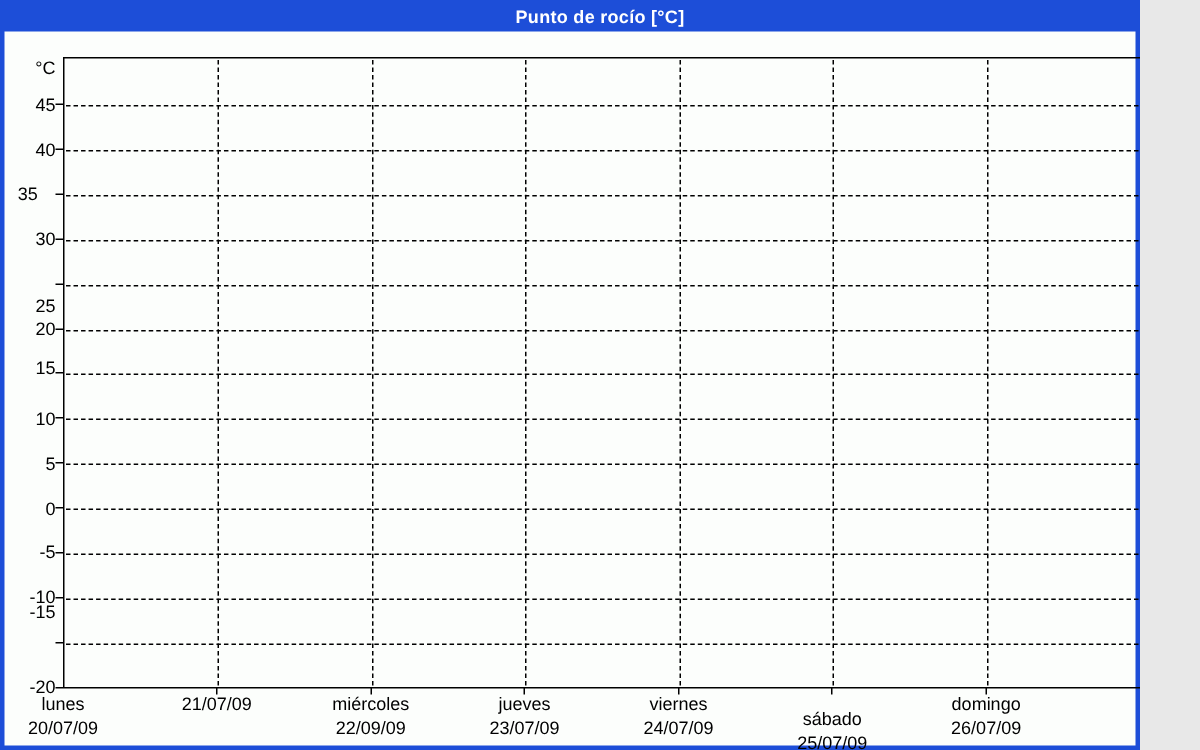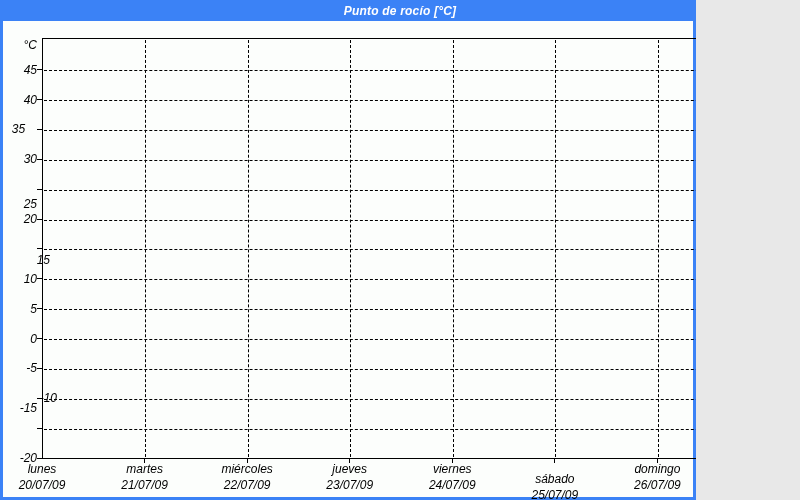--- a/index.html
+++ b/index.html
@@ -1,20 +1,19 @@
 <!DOCTYPE html>
 <html><head>
 <meta charset="utf-8">
 <style>
   html,body{margin:0;padding:0;background:#e8e8e8;}
   .screen{
-    position:relative;width:696px;height:500px;
-    background:#3b82f6;overflow:hidden;
+    position:relative;width:760px;height:500px;
+    background:#1d4ed8;overflow:hidden;
     font-family:"Liberation Sans","DejaVu Sans",sans-serif;
-    font-style:italic;
   }
   .titlebar{
     position:absolute;left:0;top:0;width:800px;height:21px;
     display:flex;align-items:center;justify-content:center;
   }
   .titlebar span{
     color:#ffffff;font-size:12px;font-weight:bold;letter-spacing:0.2px;
   }
   .content{
     position:absolute;left:3px;top:21px;right:3px;bottom:3px;
@@ -81,48 +80,47 @@
         <div class="ylab" style="top: 91.5363px;">40</div>
         <div class="tick" style="left: 37px; top: 128.908px; width: 5px; height: 1px;"></div>
         <div class="ylab" style="top: 121.408px; text-align: center;">35</div>
         <div class="tick" style="left: 37px; top: 158.78px; width: 5px; height: 1px;"></div>
         <div class="ylab" style="top: 151.28px;">30</div>
         <div class="tick" style="left: 37px; top: 188.652px; width: 5px; height: 1px;"></div>
         <div class="ylab" style="top: 196px;">25</div>
         <div class="tick" style="left: 37px; top: 218.524px; width: 5px; height: 1px;"></div>
         <div class="ylab" style="top: 211.024px;">20</div>
         <div class="tick" style="left: 37px; top: 248.396px; width: 5px; height: 1px;"></div>
-        <div class="ylab" style="top: 252px; margin-left: 13px;">15</div>
+        <div class="ylab" style="top: 237px;">15</div>
         <div class="tick" style="left: 37px; top: 278.268px; width: 5px; height: 1px;"></div>
         <div class="ylab" style="top: 270.768px;">10</div>
         <div class="tick" style="left: 37px; top: 308.14px; width: 5px; height: 1px;"></div>
         <div class="ylab" style="top: 300.64px;">5</div>
         <div class="tick" style="left: 37px; top: 338.012px; width: 5px; height: 1px;"></div>
         <div class="ylab" style="top: 330.512px;">0</div>
         <div class="tick" style="left: 37px; top: 367.884px; width: 5px; height: 1px;"></div>
         <div class="ylab" style="top: 360.384px;">-5</div>
         <div class="tick" style="left: 37px; top: 397.756px; width: 5px; height: 1px;"></div>
-        <div class="ylab" style="top: 390.256px; padding-left: 20px;">-10</div>
+        <div class="ylab" style="top: 390.256px;">-10</div>
         <div class="tick" style="left: 37px; top: 427.628px; width: 5px; height: 1px;"></div>
         <div class="ylab" style="top: 400px;">-15</div>
         <div class="tick" style="left: 37px; top: 457.5px; width: 5px; height: 1px;"></div>
         <div class="ylab" style="top: 450px;">-20</div>
         <div class="xlab" style="left: -13px;">
           <span class="day">lunes</span>
           <span class="date">20/07/09</span>
         </div>
         <div class="tick" style="left: 144.071px; top: 458px; width: 1px; height: 5px;"></div>
         <div class="xlab" style="left: 89.5714px;">
-          <span class="day">martes</span>
           <span class="date">21/07/09</span>
         </div>
         <div class="tick" style="left: 246.643px; top: 458px; width: 1px; height: 5px;"></div>
         <div class="xlab" style="left: 192.143px;">
           <span class="day">miércoles</span>
-          <span class="date">22/07/09</span>
+          <span class="date">22/09/09</span>
         </div>
         <div class="tick" style="left: 349.214px; top: 458px; width: 1px; height: 5px;"></div>
         <div class="xlab" style="left: 294.714px;">
           <span class="day">jueves</span>
           <span class="date">23/07/09</span>
         </div>
         <div class="tick" style="left: 451.786px; top: 458px; width: 1px; height: 5px;"></div>
         <div class="xlab" style="left: 397.286px; text-align: center;">
           <span class="day">viernes</span>
           <span class="date">24/07/09</span>

